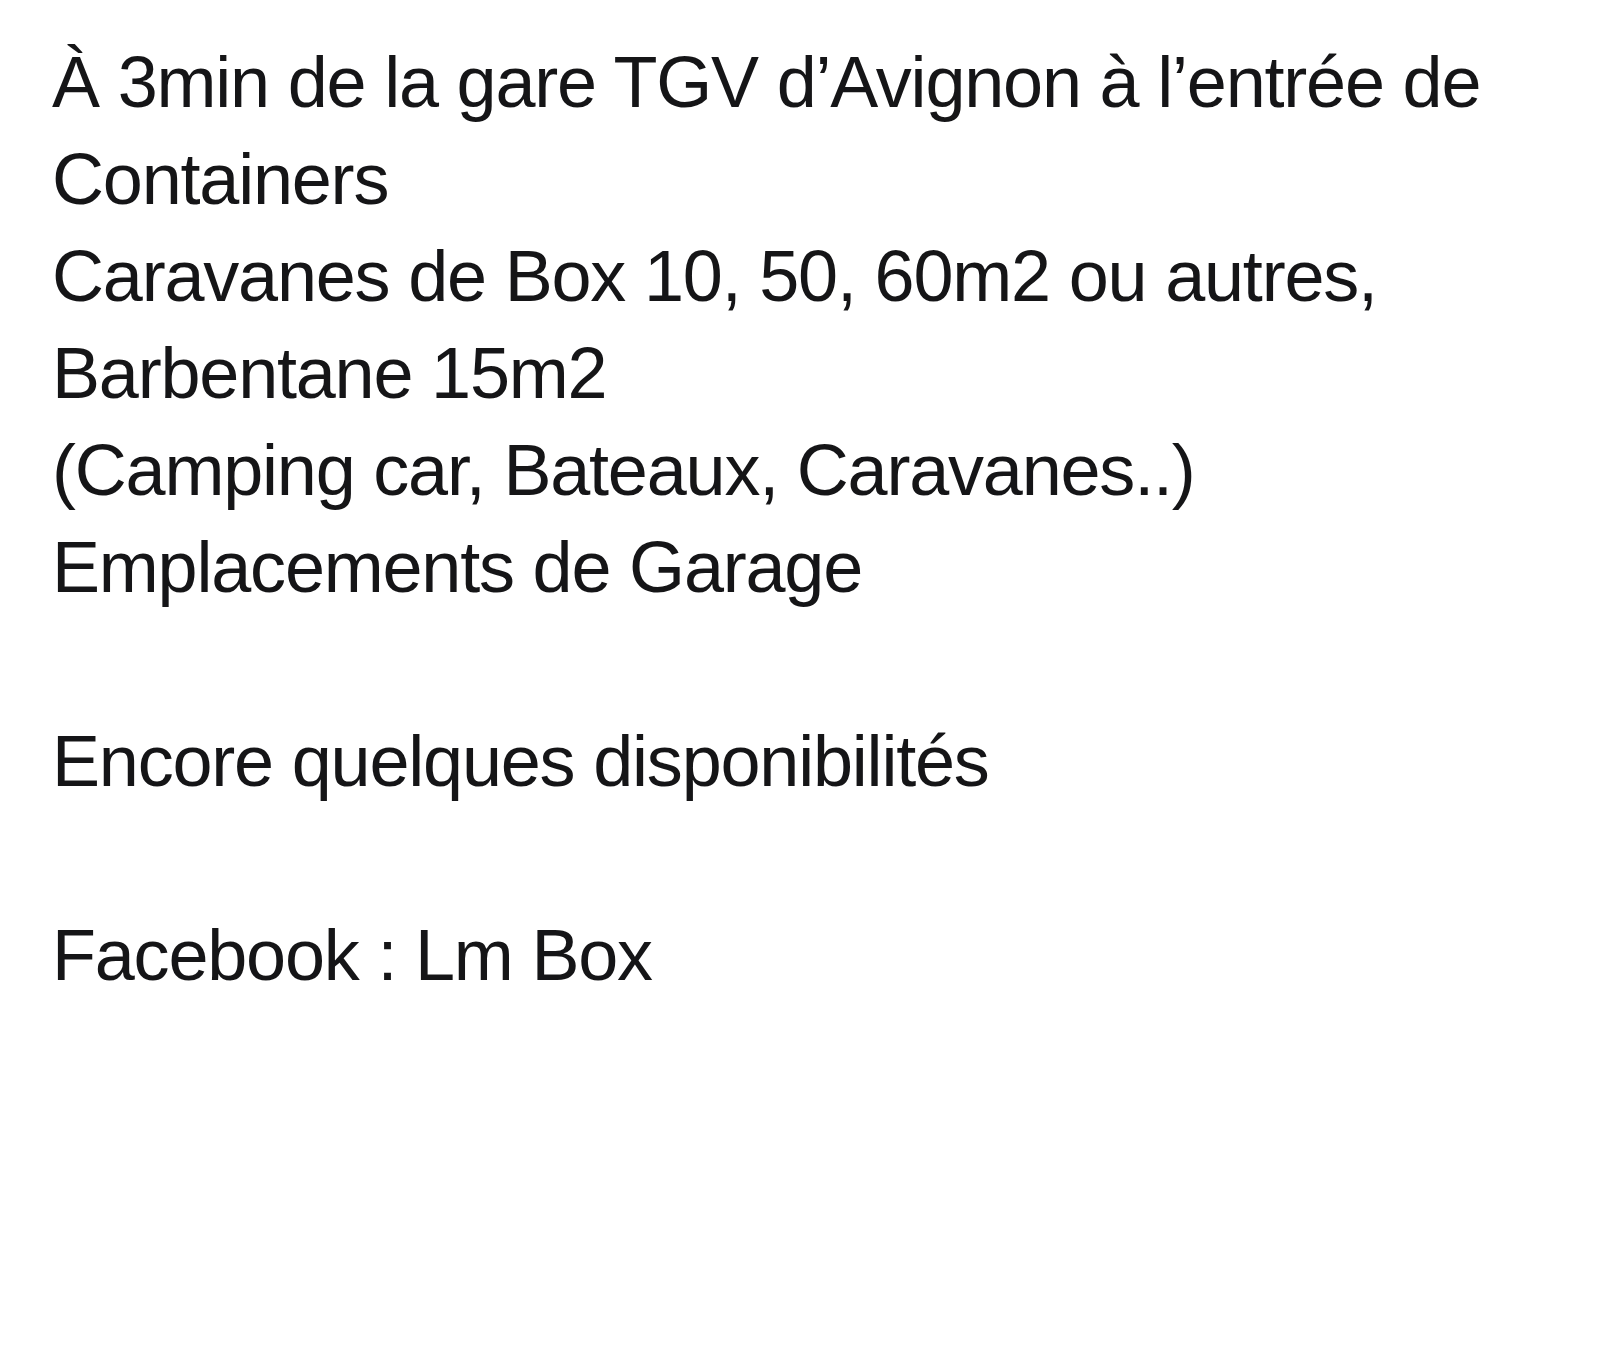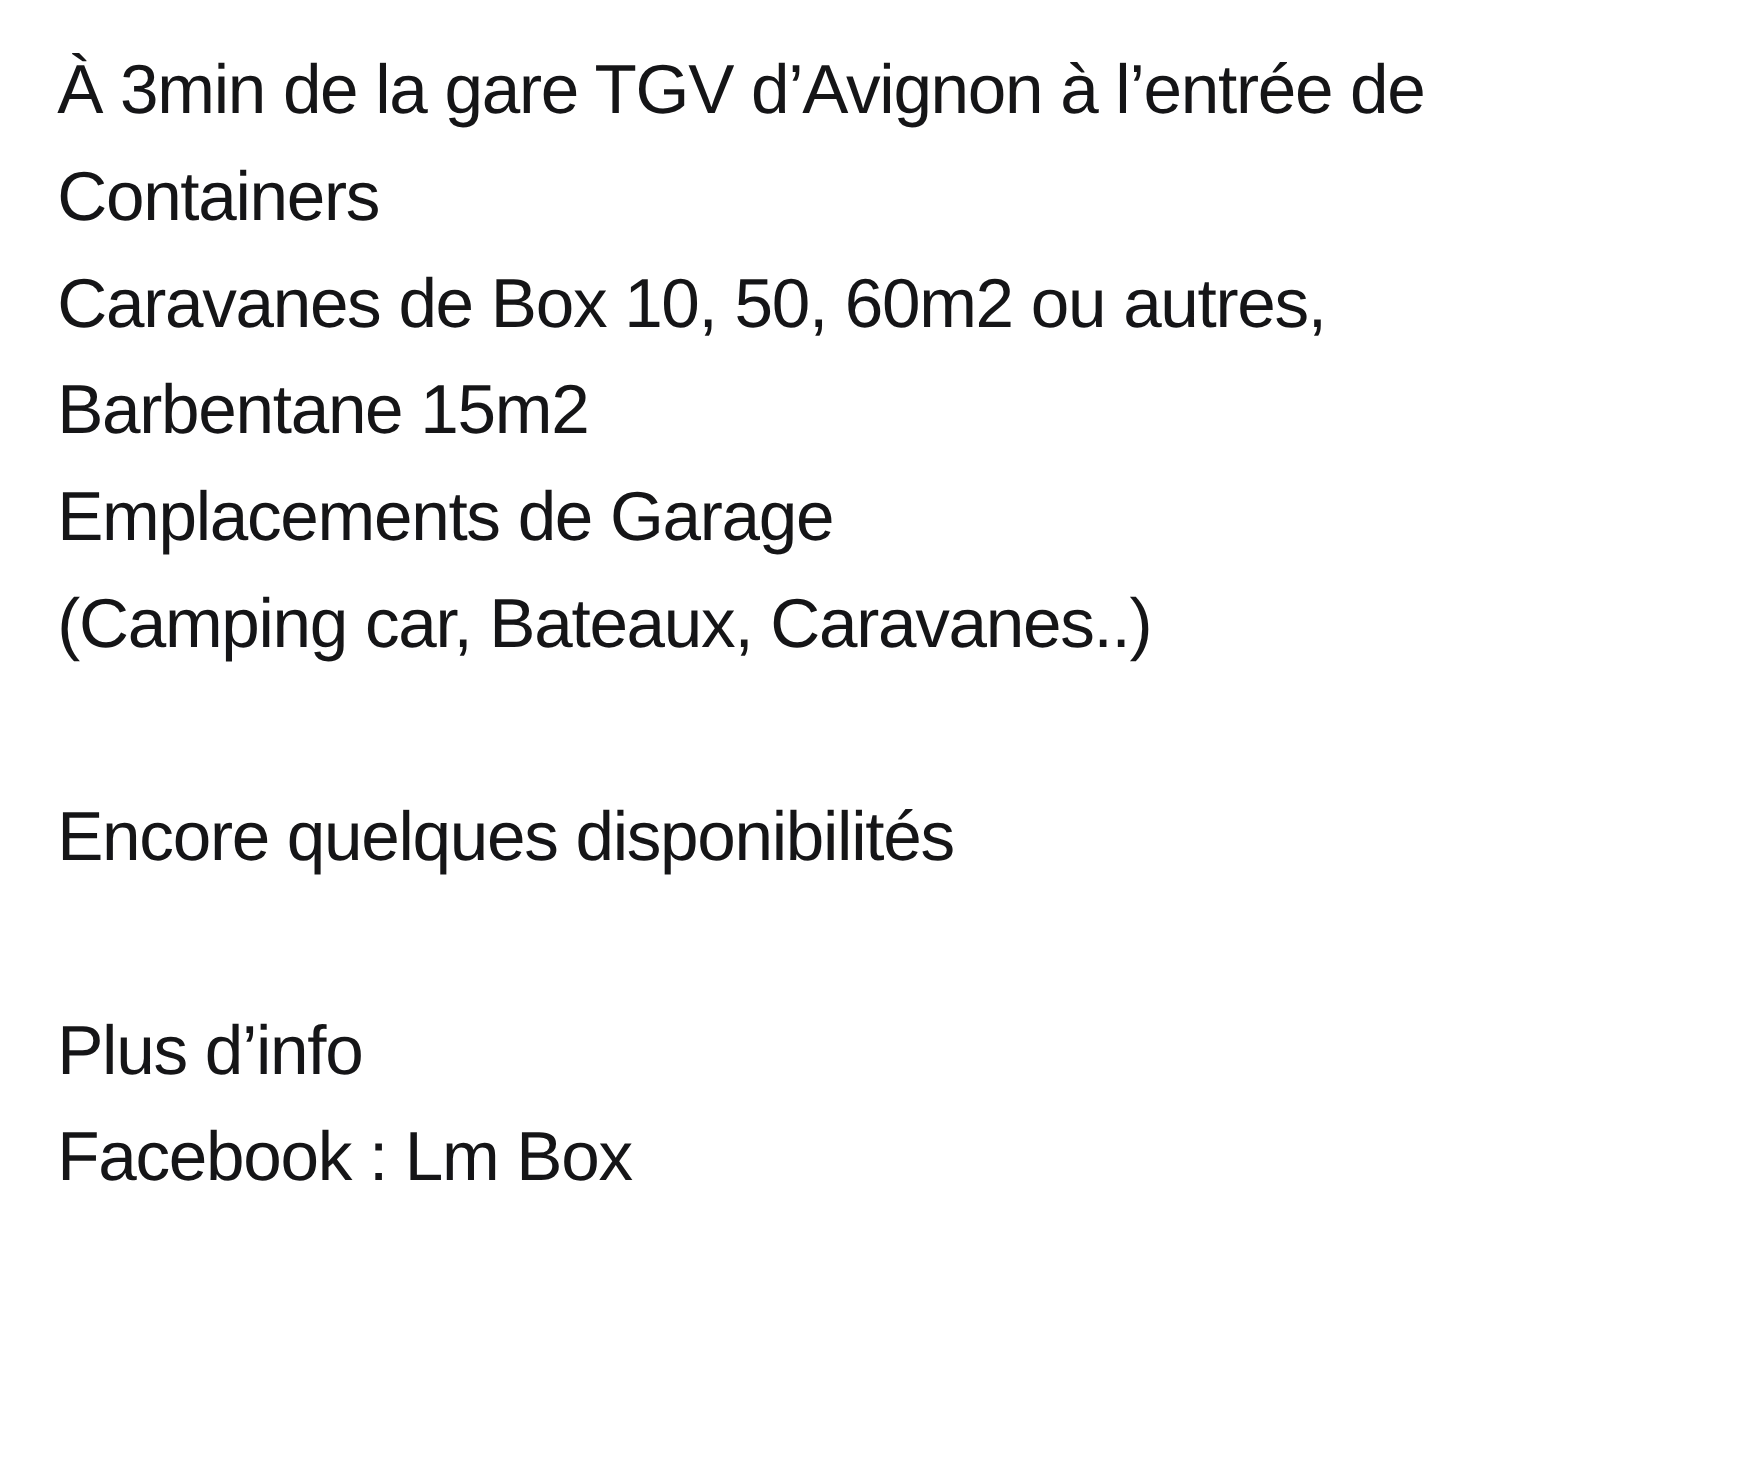--- a/index.html
+++ b/index.html
@@ -13,39 +13,38 @@
     background: var(--background-color);
     overflow: hidden;
   }
   .ad-text {
     position: absolute;
     top: 0; left: 0;
     width: 1600px;
     height: 1348px;
     padding: 34px 40px 0 52px;
     font-family: "Liberation Sans", "DejaVu Sans", sans-serif;
-    font-size: 63px;
+    font-size: 72px;
     line-height: 97px;
     font-weight: 400;
     letter-spacing: -1.2px;
     color: var(--text-color);
   }
   .line {
     min-height: 97px;
     white-space: pre;
   }
 </style>
 </head>
 <body>
 
 <div class="ad-text">
   <div class="line">À 3min de la gare TGV d’Avignon à l’entrée de</div>
   <div class="line">Containers</div>
   <div class="line">Caravanes de Box 10, 50, 60m2 ou autres,</div>
   <div class="line">Barbentane 15m2</div>
+  <div class="line">(Camping car, Bateaux, Caravanes..)</div>
   <div class="line">Emplacements de Garage</div>
-  <div class="line">(Camping car, Bateaux, Caravanes..)</div>
   <div class="line"></div>
   <div class="line">Encore quelques disponibilités</div>
   <div class="line"></div>
-  <div class="line">Plus d’info</div>
   <div class="line">Facebook : Lm Box</div>
 </div>
 
 </body></html>

